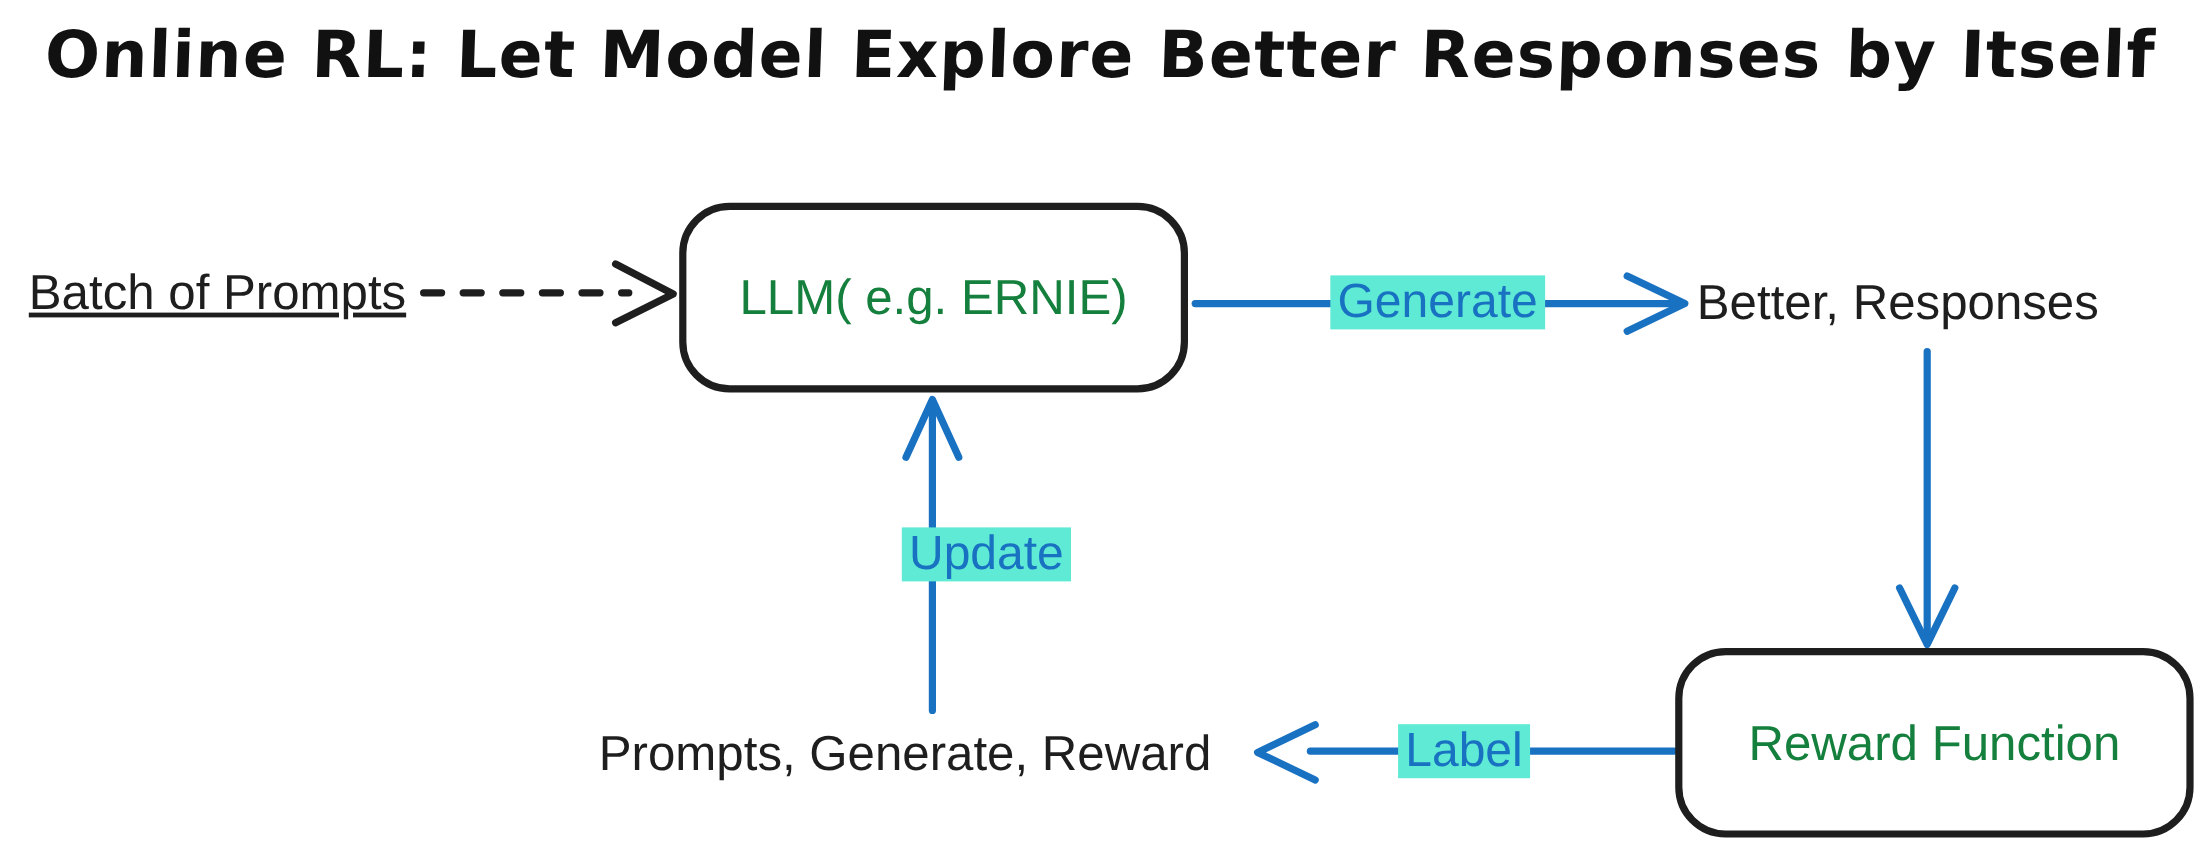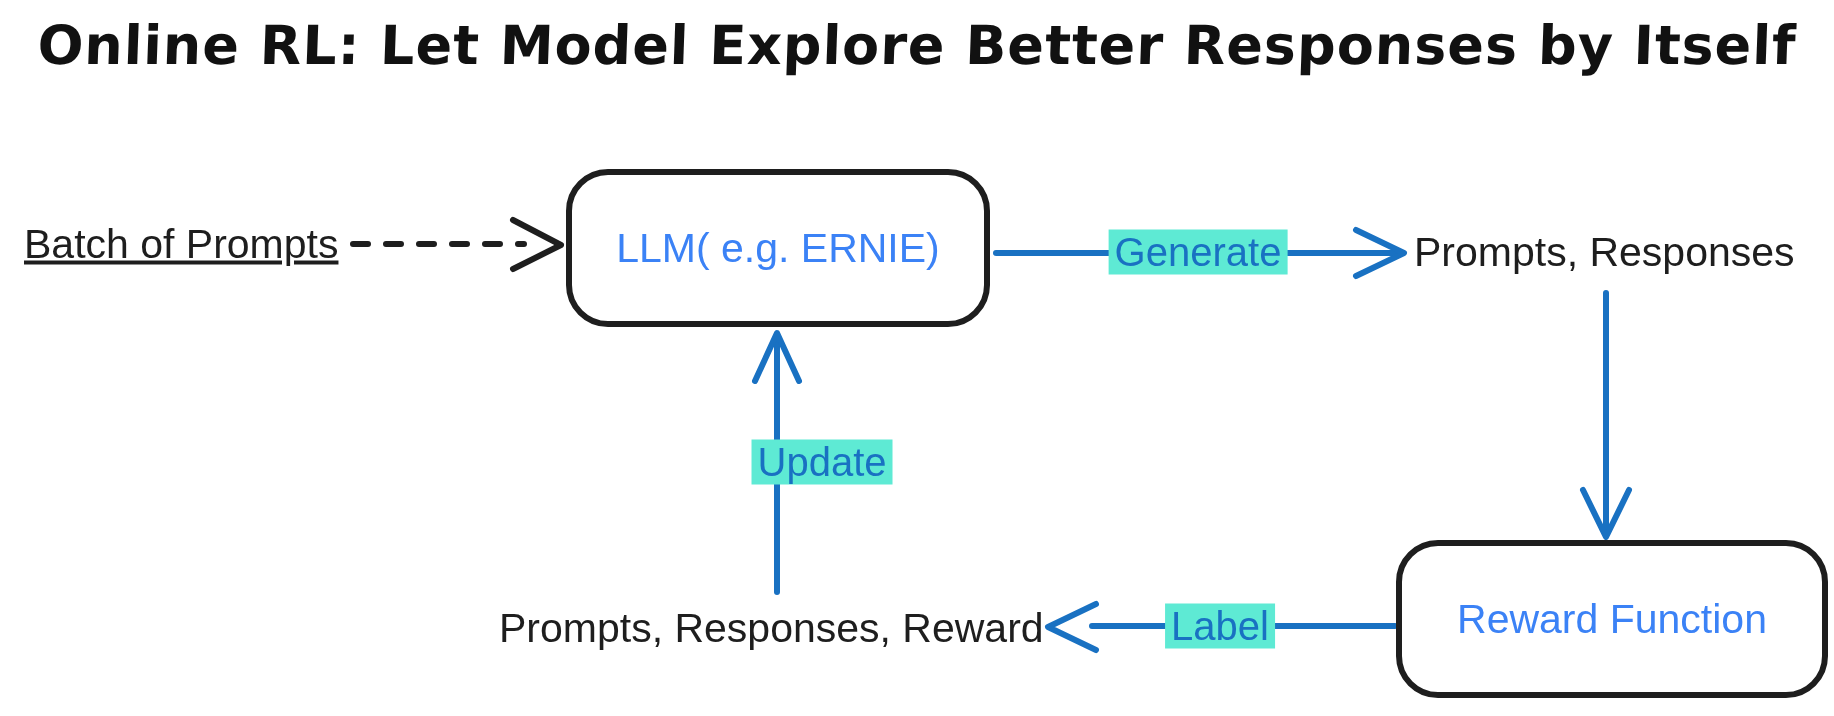--- a/index.html
+++ b/index.html
@@ -38,21 +38,21 @@
   .accent-stroke { stroke: #1971c2; stroke-width: 6px; }
 
   .node {
     position: absolute;
     display: flex;
     align-items: center;
     justify-content: center;
     border: 6px solid #1e1e1e;
     border-radius: 42px;
     background: #ffffff;
-    color: #3b82f6;
+    color: #15803d;
     font-size: 41px;
     z-index: 2;
     white-space: nowrap;
   }
   .node-llm    { left: 566px; top: 169px; width: 424px; height: 158px; }
   .node-reward { left: 1396px; top: 540px; width: 432px; height: 158px; text-align: right; }
 
   .flow-text {
     position: absolute;
     transform: translateY(-50%);
@@ -118,23 +118,23 @@
   <div class="node node-llm">
     <span>LLM( e.g. ERNIE)</span>
   </div>
 
   <div class="node node-reward">
     <span>Reward Function</span>
   </div>
 
   <div class="flow-text txt-batch">Batch of Prompts</div>
 
-  <div class="flow-text txt-prompts-responses">Prompts, Responses</div>
+  <div class="flow-text txt-prompts-responses">Better, Responses</div>
 
-  <div class="flow-text txt-prompts-responses-reward">Prompts, Responses, Reward</div>
+  <div class="flow-text txt-prompts-responses-reward">Prompts, Generate, Reward</div>
 
   <div class="edge-label lbl-generate">Generate</div>
 
   <div class="edge-label lbl-update">Update</div>
 
   <div class="edge-label lbl-label">Label</div>
 
 </div>
 
 </body></html>

